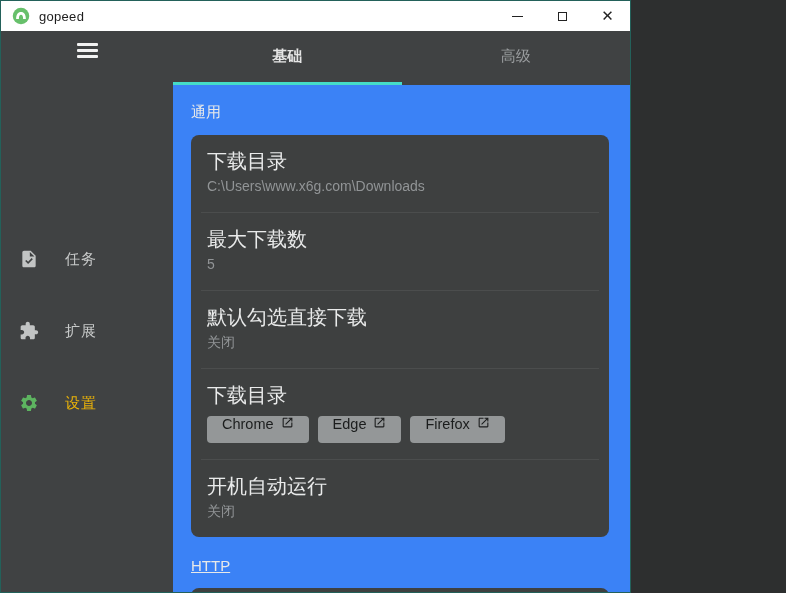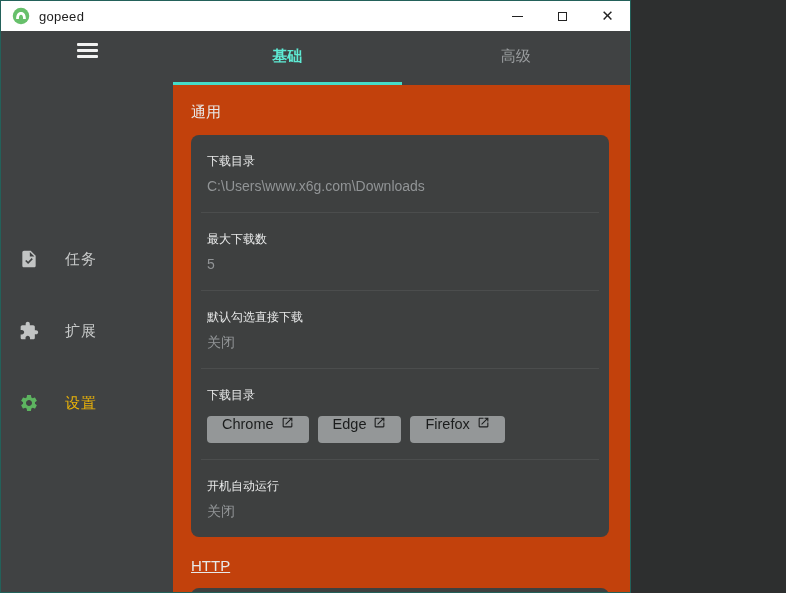--- a/index.html
+++ b/index.html
@@ -29,28 +29,28 @@
   .nav-item { height:48px; margin-bottom:24px; display:flex; align-items:center; padding-left:18px; cursor:pointer; color:#c7c9c9; }
   .nav-item .nico { width:20px; height:20px; flex:0 0 auto; }
   .nav-item .nico svg { width:20px; height:20px; fill:#c2c4c4; }
   .nav-item .nlabel { margin-left:26px; font-size:15px; letter-spacing:1px; }
   .nav-item.active { color:#eab308; }
   .nav-item.active .nico svg { fill:#5db460; }
 
   .main { flex:1; display:flex; flex-direction:column; min-width:0; }
   .tabbar { height:54px; background:#404243; display:flex; flex:0 0 auto; }
   .tab { width:50%; display:flex; align-items:center; justify-content:center; font-size:15px; color:#9b9ea0; cursor:pointer; border-bottom:3px solid transparent; }
-  .tab.active { color:#5eead4; font-weight:bold; border-bottom-color:#45dcc8; }
+  .tab.active { color:#e5e5e5; font-weight:bold; border-bottom-color:#45dcc8; }
 
-  .content { flex:1; background:#c2410c; padding:18px 21px 0 14px; overflow:hidden; }
+  .content { flex:1; background:#3b82f6; padding:18px 21px 0 14px; overflow:hidden; }
   .section-title { color:#e8e9e9; font-size:15px; margin:0 0 0 4px; }
   .card { background:#3e4040; border-radius:8px; margin:13px 0 0 4px; }
   .card.partial { height:26px; border-radius:8px 8px 0 0; margin-top:14px; }
   .setting-row { padding:15px 16px 16px 16px; cursor:pointer; }
-  .row-title { color:#e9eaea; font-size:12px; line-height:22px; }
+  .row-title { color:#e9eaea; font-size:20px; line-height:22px; }
   .row-value { color:#919496; font-size:14px; line-height:19px; margin-top:5px; }
   .divider { height:1px; background:#4b4d4d; margin:0 10px; }
   .section-gap { margin-top:20px;text-decoration:underline; }
 
   .btn-row { display:flex; gap:9px; margin-top:10px; }
   .ext-btn { display:inline-flex; align-items:flex-start; gap:7px; height:27px; padding:0 15px; background:#949798; color:#1b1d1d; font-size:14.5px; border:none; border-radius:4px; cursor:pointer; font-family:inherit; }
   .ext-btn svg { width:13px; height:13px; fill:#1b1d1d; }
 </style>
 </head>
 <body>

